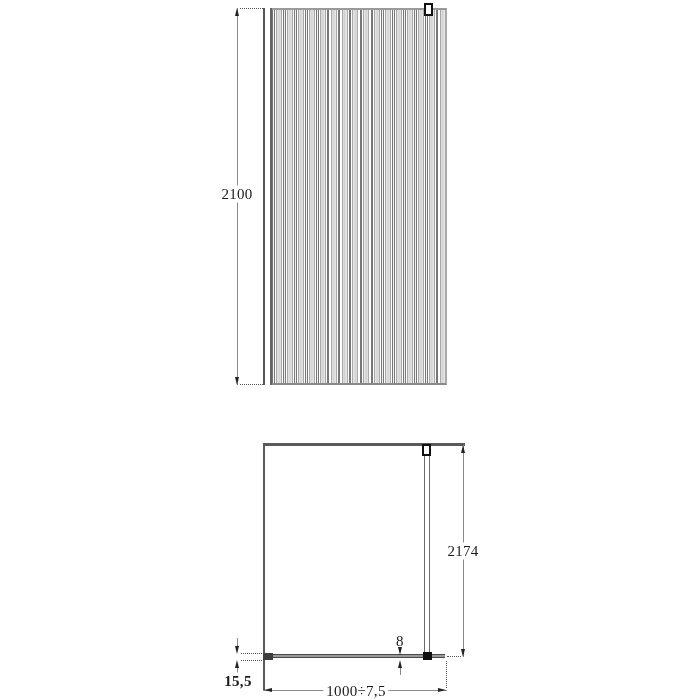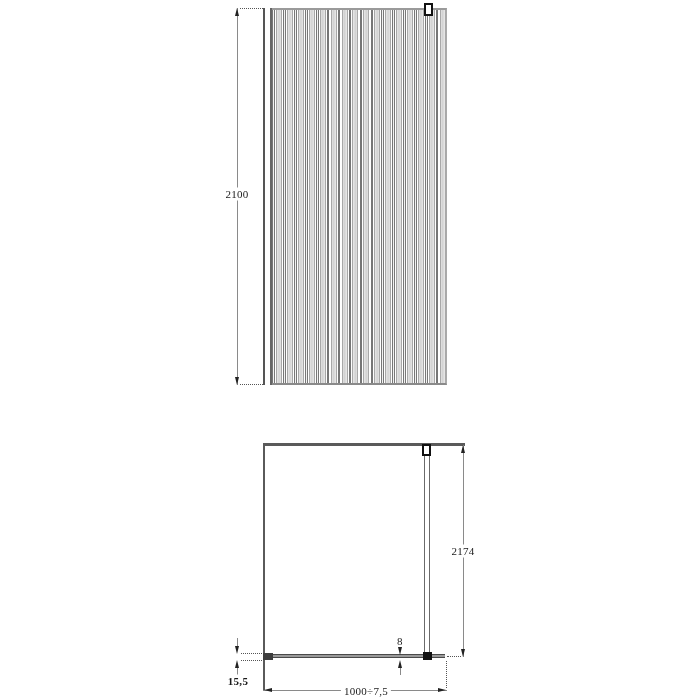--- a/index.html
+++ b/index.html
@@ -43,21 +43,21 @@
   .dim-line-v{width:1px;background:#8a8a8a;}
   .dim-line-h{height:1px;background:#8a8a8a;}
   .ext-dot-h{height:0;border-top:1.5px dotted #555;}
   .ext-dot-v{width:0;border-left:1.5px dotted #555;}
   .arr{width:0;height:0;}
   .arr-up{border-left:2.5px solid transparent;border-right:2.5px solid transparent;border-bottom:8px solid #222;}
   .arr-down{border-left:2.5px solid transparent;border-right:2.5px solid transparent;border-top:8px solid #222;}
   .arr-left{border-top:2.5px solid transparent;border-bottom:2.5px solid transparent;border-right:8px solid #222;}
   .arr-right{border-top:2.5px solid transparent;border-bottom:2.5px solid transparent;border-left:8px solid #222;}
   .dim-label{
-    font-size:11px;line-height:1;background:#fff;padding:1px 3px;white-space:nowrap;
+    font-size:15px;line-height:1;background:#fff;padding:1px 3px;white-space:nowrap;
     transform:translate(-50%,-50%);color:#1a1a1a;letter-spacing:0.3px;
   }
 </style>
 </head>
 <body>
 
 <div id="canvas">
 
   <div>
 
@@ -105,16 +105,16 @@
     <div class="abs arr arr-up" style="left:234.5px;top:660px;"></div>
     <div class="abs dim-line-v" style="left:237px;top:668px;height:7px;"></div>
     <div class="abs ext-dot-h" style="left:241px;top:653px;width:21px;"></div>
     <div class="abs ext-dot-h" style="left:241px;top:660px;width:21px;"></div>
     <div class="abs dim-label" style="left:238px;top:681px;font-weight:bold;">15,5</div>
 
     <div class="abs dim-line-h" style="left:263px;top:690px;width:184px;"></div>
     <div class="abs arr arr-left" style="left:264px;top:688px;"></div>
     <div class="abs arr arr-right" style="left:438px;top:688px;"></div>
     <div class="abs ext-dot-v" style="left:446px;top:661px;height:27px;"></div>
-    <div class="abs dim-label" style="left:356px;top:691px;margin-left:10px;">1000÷7,5</div>
+    <div class="abs dim-label" style="left:356px;top:691px;">1000÷7,5</div>
   </div>
 
 </div>
 
 </body></html>

